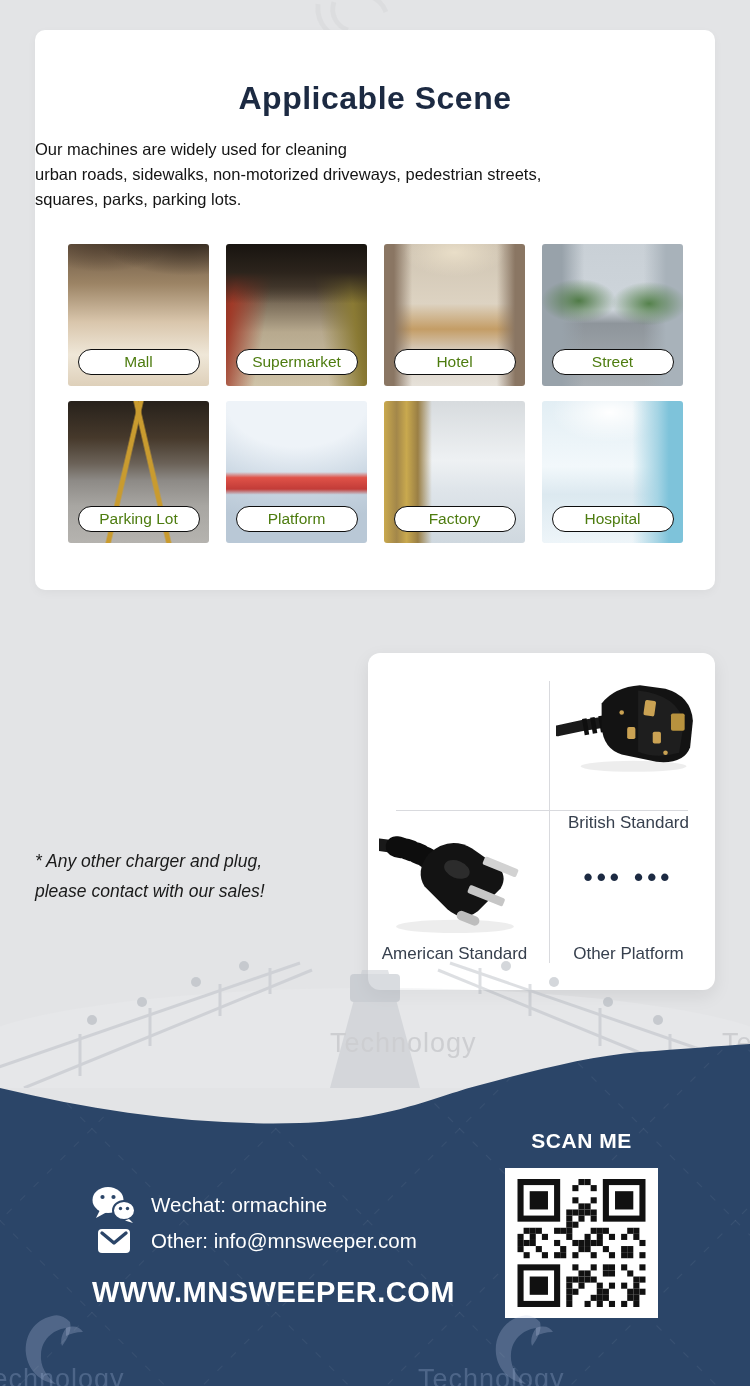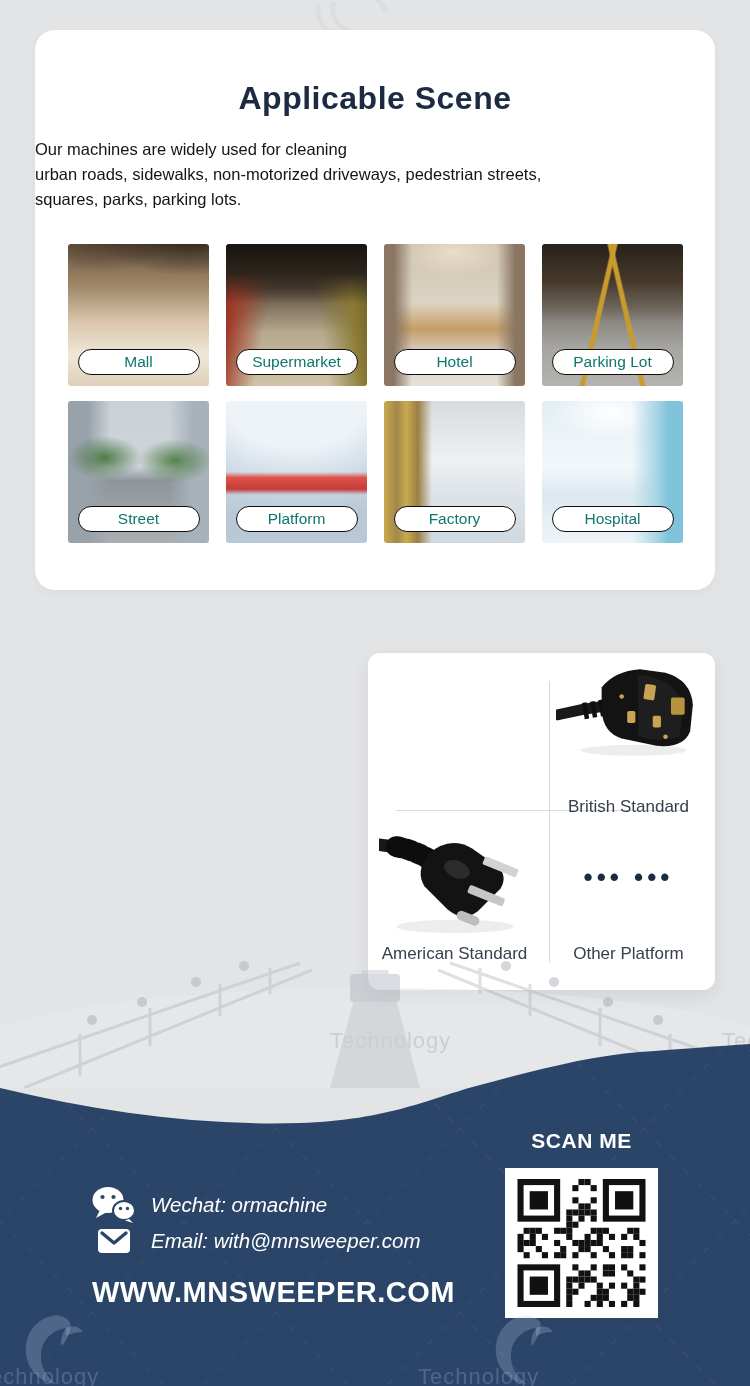--- a/index.html
+++ b/index.html
@@ -6,42 +6,42 @@
   html,body { background:#cfd0d2; }
   .page {
     position:relative; width:750px; height:1386px; margin:0 auto;
     background:#e3e4e6; overflow:hidden;
     font-family:"Liberation Sans", sans-serif;
   }
 
   
   .scene-card {
     position:absolute; left:35px; top:30px; width:680px; height:560px;
-    background:#ffffff; border-radius:20px;
+    background:#ffffff; border-radius:10px;
     box-shadow:0 3px 10px rgba(0,0,0,0.04);
   }
   .scene-title {
     margin-top:50px; text-align:center;
     font-size:32px; font-weight:800; color:#1c2a42; letter-spacing:0.5px;
   }
   .scene-desc {
     margin-top:20px; text-align:left;
     font-size:16.5px; line-height:25px; color:#141414;
   }
   .tiles {
     position:absolute; left:33px; top:214px;
     display:grid; grid-template-columns:repeat(4,141px);
     column-gap:17px; row-gap:15px;
   }
   .tile { position:relative; width:141px; height:142px; border-radius:3px; overflow:hidden; }
   .pill {
     position:absolute; left:50%; bottom:11px; transform:translateX(-50%);
     width:122px; padding:3px 0; text-align:center;
     background:#ffffff; border:1.5px solid #0e0e0e; border-radius:15px;
-    font-size:15.5px; color:#0f766e; white-space:nowrap;
+    font-size:15.5px; color:#4d7c0f; white-space:nowrap;
   }
   
   .img-mall { background:
     radial-gradient(120% 55% at 85% -8%, #241c15 0%, rgba(36,28,21,0) 55%),
     radial-gradient(90% 45% at 25% -5%, #4a3a2b 0%, rgba(74,58,43,0) 55%),
     linear-gradient(180deg,#6e5a46 0%,#9c8465 28%,#d9c6ac 55%,#efe7d8 78%,#ded0ba 100%); }
   .img-supermarket { background:
     linear-gradient(180deg,#181410 0%,#2c241c 20%,rgba(44,36,28,0) 42%),
     linear-gradient(100deg,#7e2e20 0%,#a03a28 10%,rgba(160,58,40,0) 32%),
     linear-gradient(262deg,#6a5c28 0%,#8a7a34 14%,rgba(138,122,52,0) 36%),
@@ -77,44 +77,44 @@
   .charger-heading .blue { color:#35a3d2; }
   .charger-note { position:absolute; left:35px; top:846px; font-size:17.5px; font-style:italic; line-height:30px; color:#1a1a1a; }
   .plug-card {
     position:absolute; left:368px; top:653px; width:347px; height:337px;
     background:#ffffff; border-radius:12px; box-shadow:0 6px 18px rgba(0,0,0,0.08);
   }
   .div-v { position:absolute; left:181px; top:28px; width:1px; height:282px; background:#d9dade; }
   .div-h { position:absolute; left:28px; top:157px; width:292px; height:1px; background:#d9dade; }
   .quad { position:absolute; width:173px; display:flex; flex-direction:column; align-items:center; }
   .q1 { left:0; top:0; height:157px; }
-  .q2 { left:174px; top:0; height:157px;gap:36px; }
+  .q2 { left:174px; top:16px; height:157px;gap:36px; }
   .q3 { left:0; top:158px; height:179px; }
   .q4 { left:174px; top:158px; height:179px; }
   .plug-img { flex:1; display:flex; align-items:center; justify-content:center; width:100%; }
   .plug-label { font-size:17px; color:#37404e; margin-bottom:8px; white-space:nowrap; }
   .q3 .plug-label, .q4 .plug-label { margin-bottom:26px; }
   .dots { font-size:26px; font-weight:700; letter-spacing:4px; color:#1c2a42; }
 
   
   .factory-mark { position:absolute; left:0; top:908px; opacity:0.5; }
-  .tech-mark { position:absolute; font-size:22px; color:#cdced1; letter-spacing:1px; }
+  .tech-mark { position:absolute; font-size:27px; color:#cdced1; letter-spacing:1px; }
   .tech-mid-1 { left:330px; top:1028px; }
   .tech-mid-2 { left:722px; top:1028px; }
   .tech-bot { color:rgba(150,172,205,0.32); }
   .tech-bot-1 { left:-22px; top:1364px; }
   .tech-bot-2 { left:418px; top:1364px; }
 
   
   .footer-wave { position:absolute; left:0; top:1036px; }
   .scanme { position:absolute; left:505px; top:1129px; width:153px; text-align:center;
             font-size:21px; font-weight:800; letter-spacing:0.5px; color:#fff; }
   .qr-box { position:absolute; left:505px; top:1168px; width:153px; height:150px;
             background:#ffffff; padding:11px; }
-  .contact-row { position:absolute; left:92px; display:flex; align-items:center; gap:15px; color:#fff;font-style:italic; }
+  .contact-row { position:absolute; left:92px; display:flex; align-items:center; gap:15px; color:#fff; }
   .row-wechat { top:1186px; }
   .row-email { top:1228px; }
   .contact-icon { width:44px; display:flex; justify-content:center; }
   .contact-text { font-size:20.5px; }
   .website { position:absolute; left:92px; top:1276px; font-size:29px; font-weight:700;
              letter-spacing:0.5px; color:#fff; }
   .eagle { position:absolute; width:62px; height:72px; }
   .eagle-1 { left:22px; top:1314px; }
   .eagle-2 { left:492px; top:1314px; }
   .swirl-top { position:absolute; left:300px; top:-10px; opacity:0.55; }
@@ -142,38 +142,42 @@
     <div class="tiles">
       <div class="tile img-mall">
         <span class="pill">Mall</span>
       </div>
       <div class="tile img-supermarket">
         <span class="pill">Supermarket</span>
       </div>
       <div class="tile img-hotel">
         <span class="pill">Hotel</span>
       </div>
+      <div class="tile img-street">
+        <span class="pill">Street</span>
+      </div>
       <div class="tile img-parking">
         <span class="pill">Parking Lot</span>
       </div>
-      <div class="tile img-street">
-        <span class="pill">Street</span>
-      </div>
       <div class="tile img-platform">
         <span class="pill">Platform</span>
       </div>
       <div class="tile img-factory">
         <span class="pill">Factory</span>
       </div>
       <div class="tile img-hospital">
         <span class="pill">Hospital</span>
       </div>
     </div>
   </section>
 
+  <div class="charger-note">
+    <div>* Any other charger and plug,</div>
+    <div>please contact with our sales!</div>
+  </div>
 
   <div class="plug-card">
     <div class="div-v"></div>
     <div class="div-h"></div>
 
 
     <div class="quad q2">
       <div class="plug-img">
         <svg width="146" height="108" viewBox="0 0 160 115">
           <ellipse cx="85" cy="105" rx="58" ry="6" fill="#000" opacity="0.07"></ellipse>
@@ -400,21 +404,21 @@
     <span class="contact-text">Wechat: ormachine</span>
   </div>
 
   <div class="contact-row row-email">
     <span class="contact-icon">
       <svg width="34" height="26" viewBox="0 0 34 26">
         <rect x="1" y="1" width="32" height="24" rx="4" fill="#fff"></rect>
         <path d="M5,5 L17,15 L29,5" stroke="#2b4568" stroke-width="3.4" fill="none" stroke-linecap="round" stroke-linejoin="round"></path>
       </svg>
     </span>
-    <span class="contact-text">Email: with@mnsweeper.com</span>
+    <span class="contact-text">Other: info@mnsweeper.com</span>
   </div>
 
   <div class="website">WWW.MNSWEEPER.COM</div>
 
   <svg class="eagle eagle-1" viewBox="0 0 62 72">
     <path d="M30,2 C12,6 2,22 4,40 C6,56 18,68 34,70 C24,62 18,52 19,40 C20,26 30,16 44,14 C40,20 38,26 40,32 C46,24 50,16 48,8 C42,2 36,0 30,2 Z" fill="rgba(190,205,230,0.25)"></path>
     <path d="M44,14 C52,11 58,13 61,18 C54,18 48,20 44,22 Z" fill="rgba(190,205,230,0.25)"></path>
   </svg>
   <svg class="eagle eagle-2" viewBox="0 0 62 72">
     <path d="M30,2 C12,6 2,22 4,40 C6,56 18,68 34,70 C24,62 18,52 19,40 C20,26 30,16 44,14 C40,20 38,26 40,32 C46,24 50,16 48,8 C42,2 36,0 30,2 Z" fill="rgba(190,205,230,0.25)"></path>

